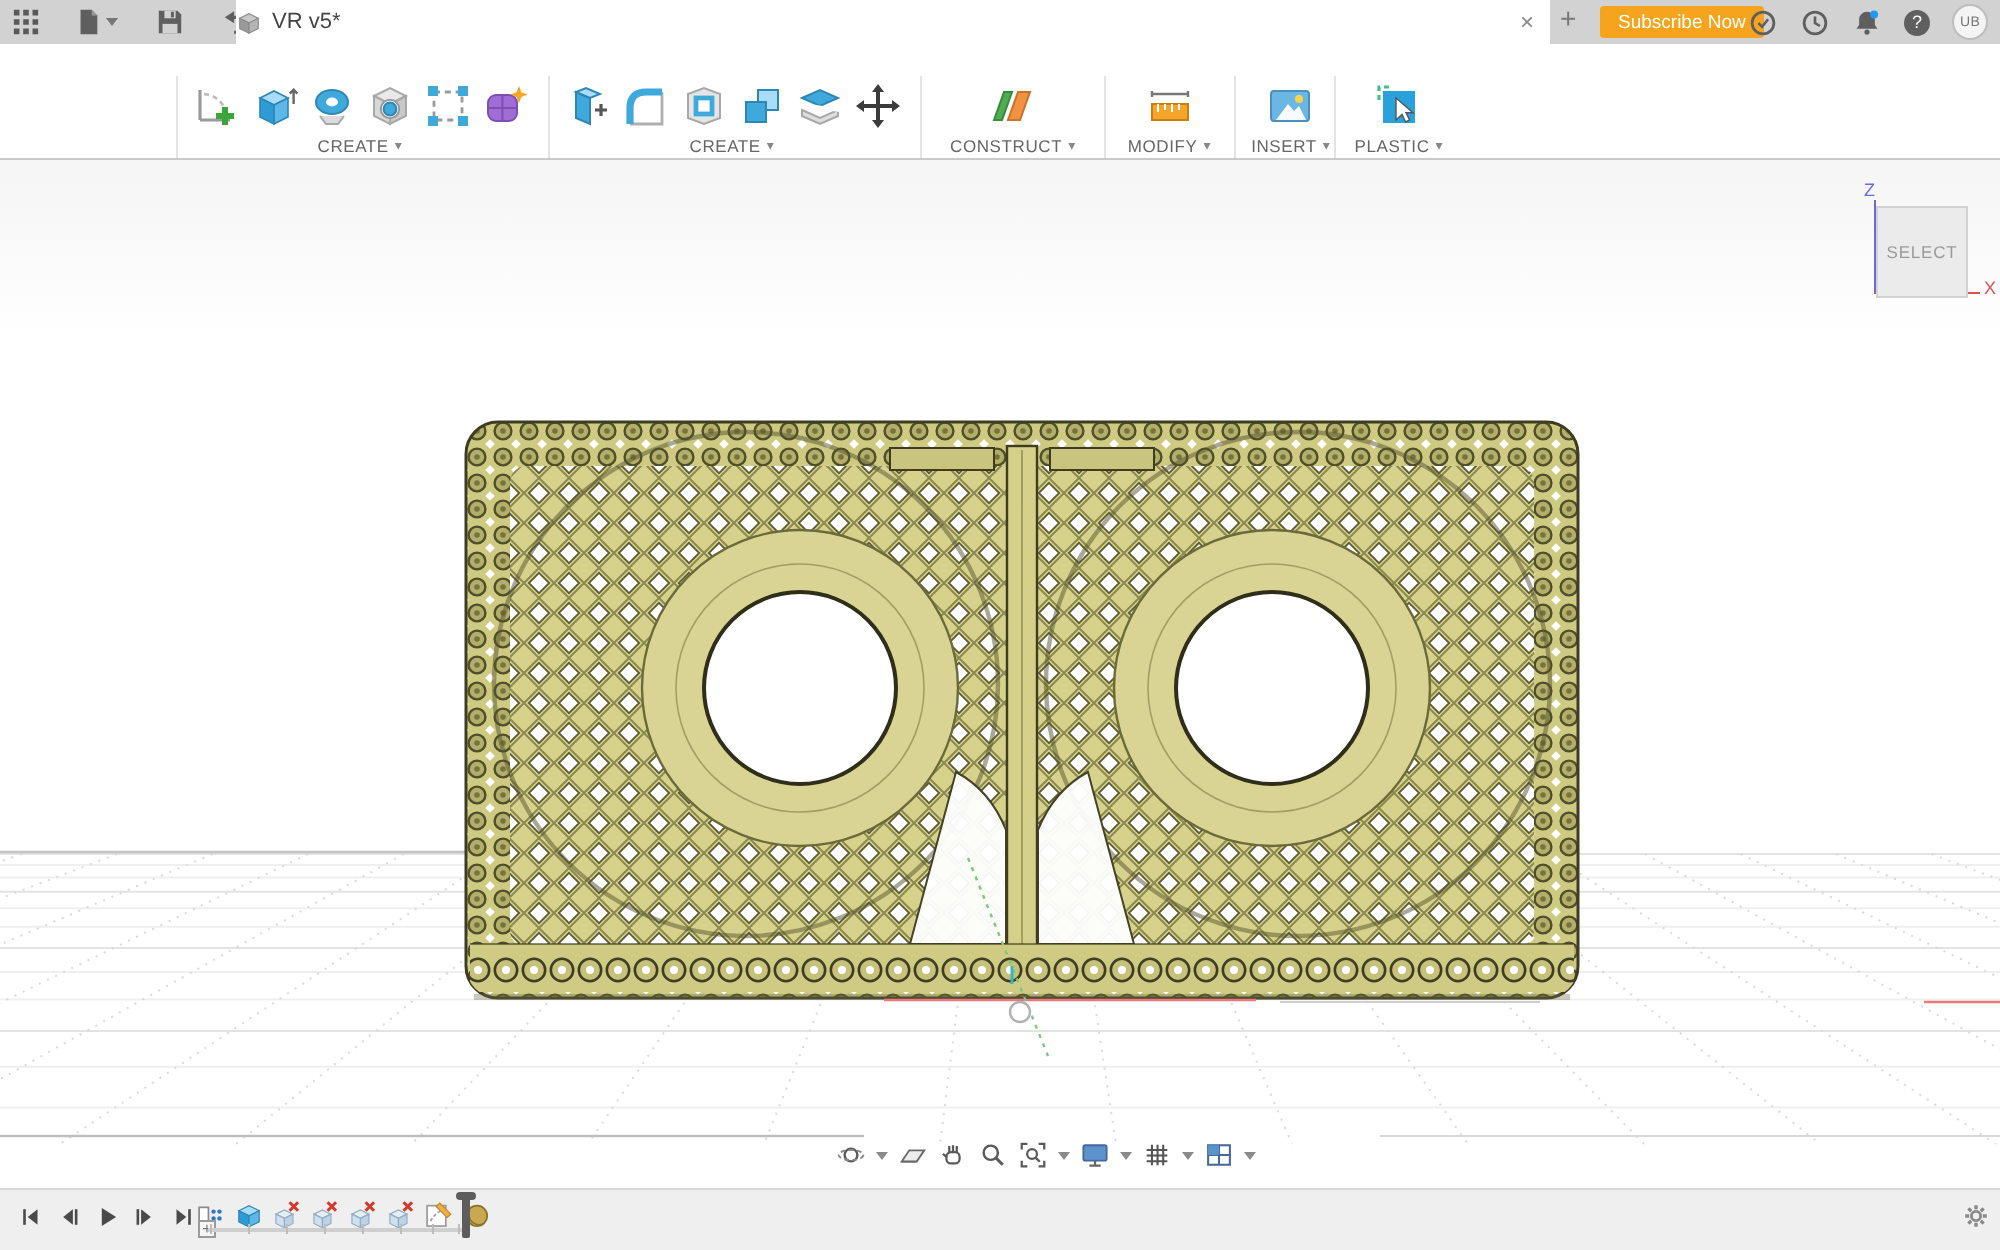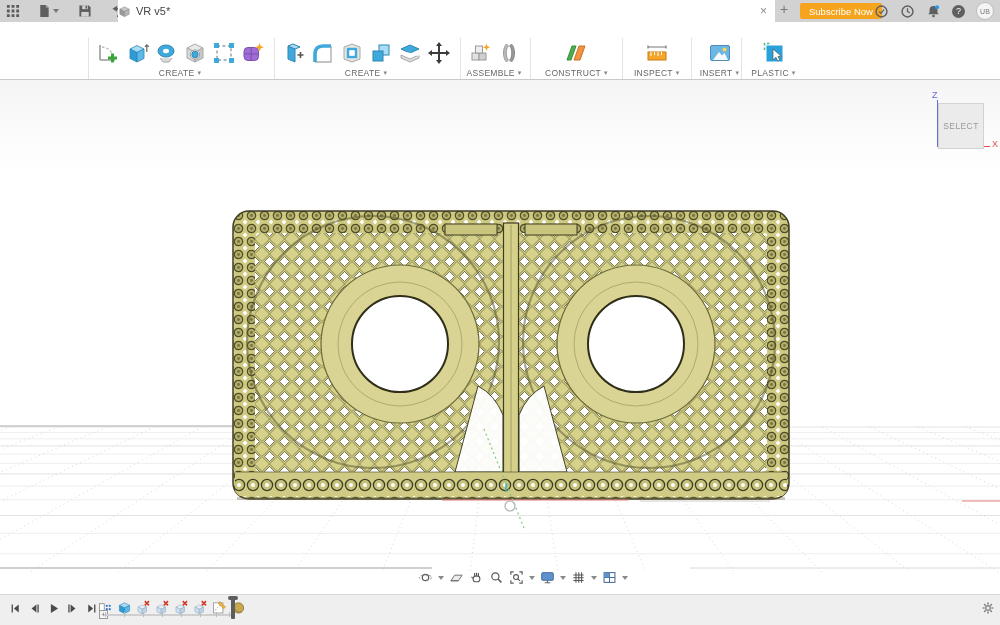--- a/index.html
+++ b/index.html
@@ -423,38 +423,20 @@
               <svg>
                 <use href="#i-move"></use>
               </svg>
             </div>
         </div>
         <div class="group-label">
             <span>CREATE</span>
             <span class="caret">▾</span>
           </div>
       </div>
-      <div class="group">
-        <div class="group-icons">
-          <div class="ricon">
-              <svg>
-                <use href="#i-newcomp"></use>
-              </svg>
-            </div>
-          <div class="ricon">
-              <svg>
-                <use href="#i-joint"></use>
-              </svg>
-            </div>
-        </div>
-        <div class="group-label">
-            <span>ASSEMBLE</span>
-            <span class="caret">▾</span>
-          </div>
-      </div>
       <div class="group" style="padding:1px 14px 0 14px">
         <div class="group-icons">
           <div class="ricon">
               <svg>
                 <use href="#i-plane"></use>
               </svg>
             </div>
         </div>
         <div class="group-label">
             <span>CONSTRUCT</span>
@@ -463,21 +445,21 @@
       </div>
       <div class="group" style="padding:1px 11px 0 11px">
         <div class="group-icons">
           <div class="ricon">
               <svg>
                 <use href="#i-measure"></use>
               </svg>
             </div>
         </div>
         <div class="group-label">
-            <span>INSPECT</span>
+            <span>MODIFY</span>
             <span class="caret">▾</span>
           </div>
       </div>
       <div class="group" style="padding:1px 2px 0 8px">
         <div class="group-icons">
           <div class="ricon">
               <svg>
                 <use href="#i-image"></use>
               </svg>
             </div>

